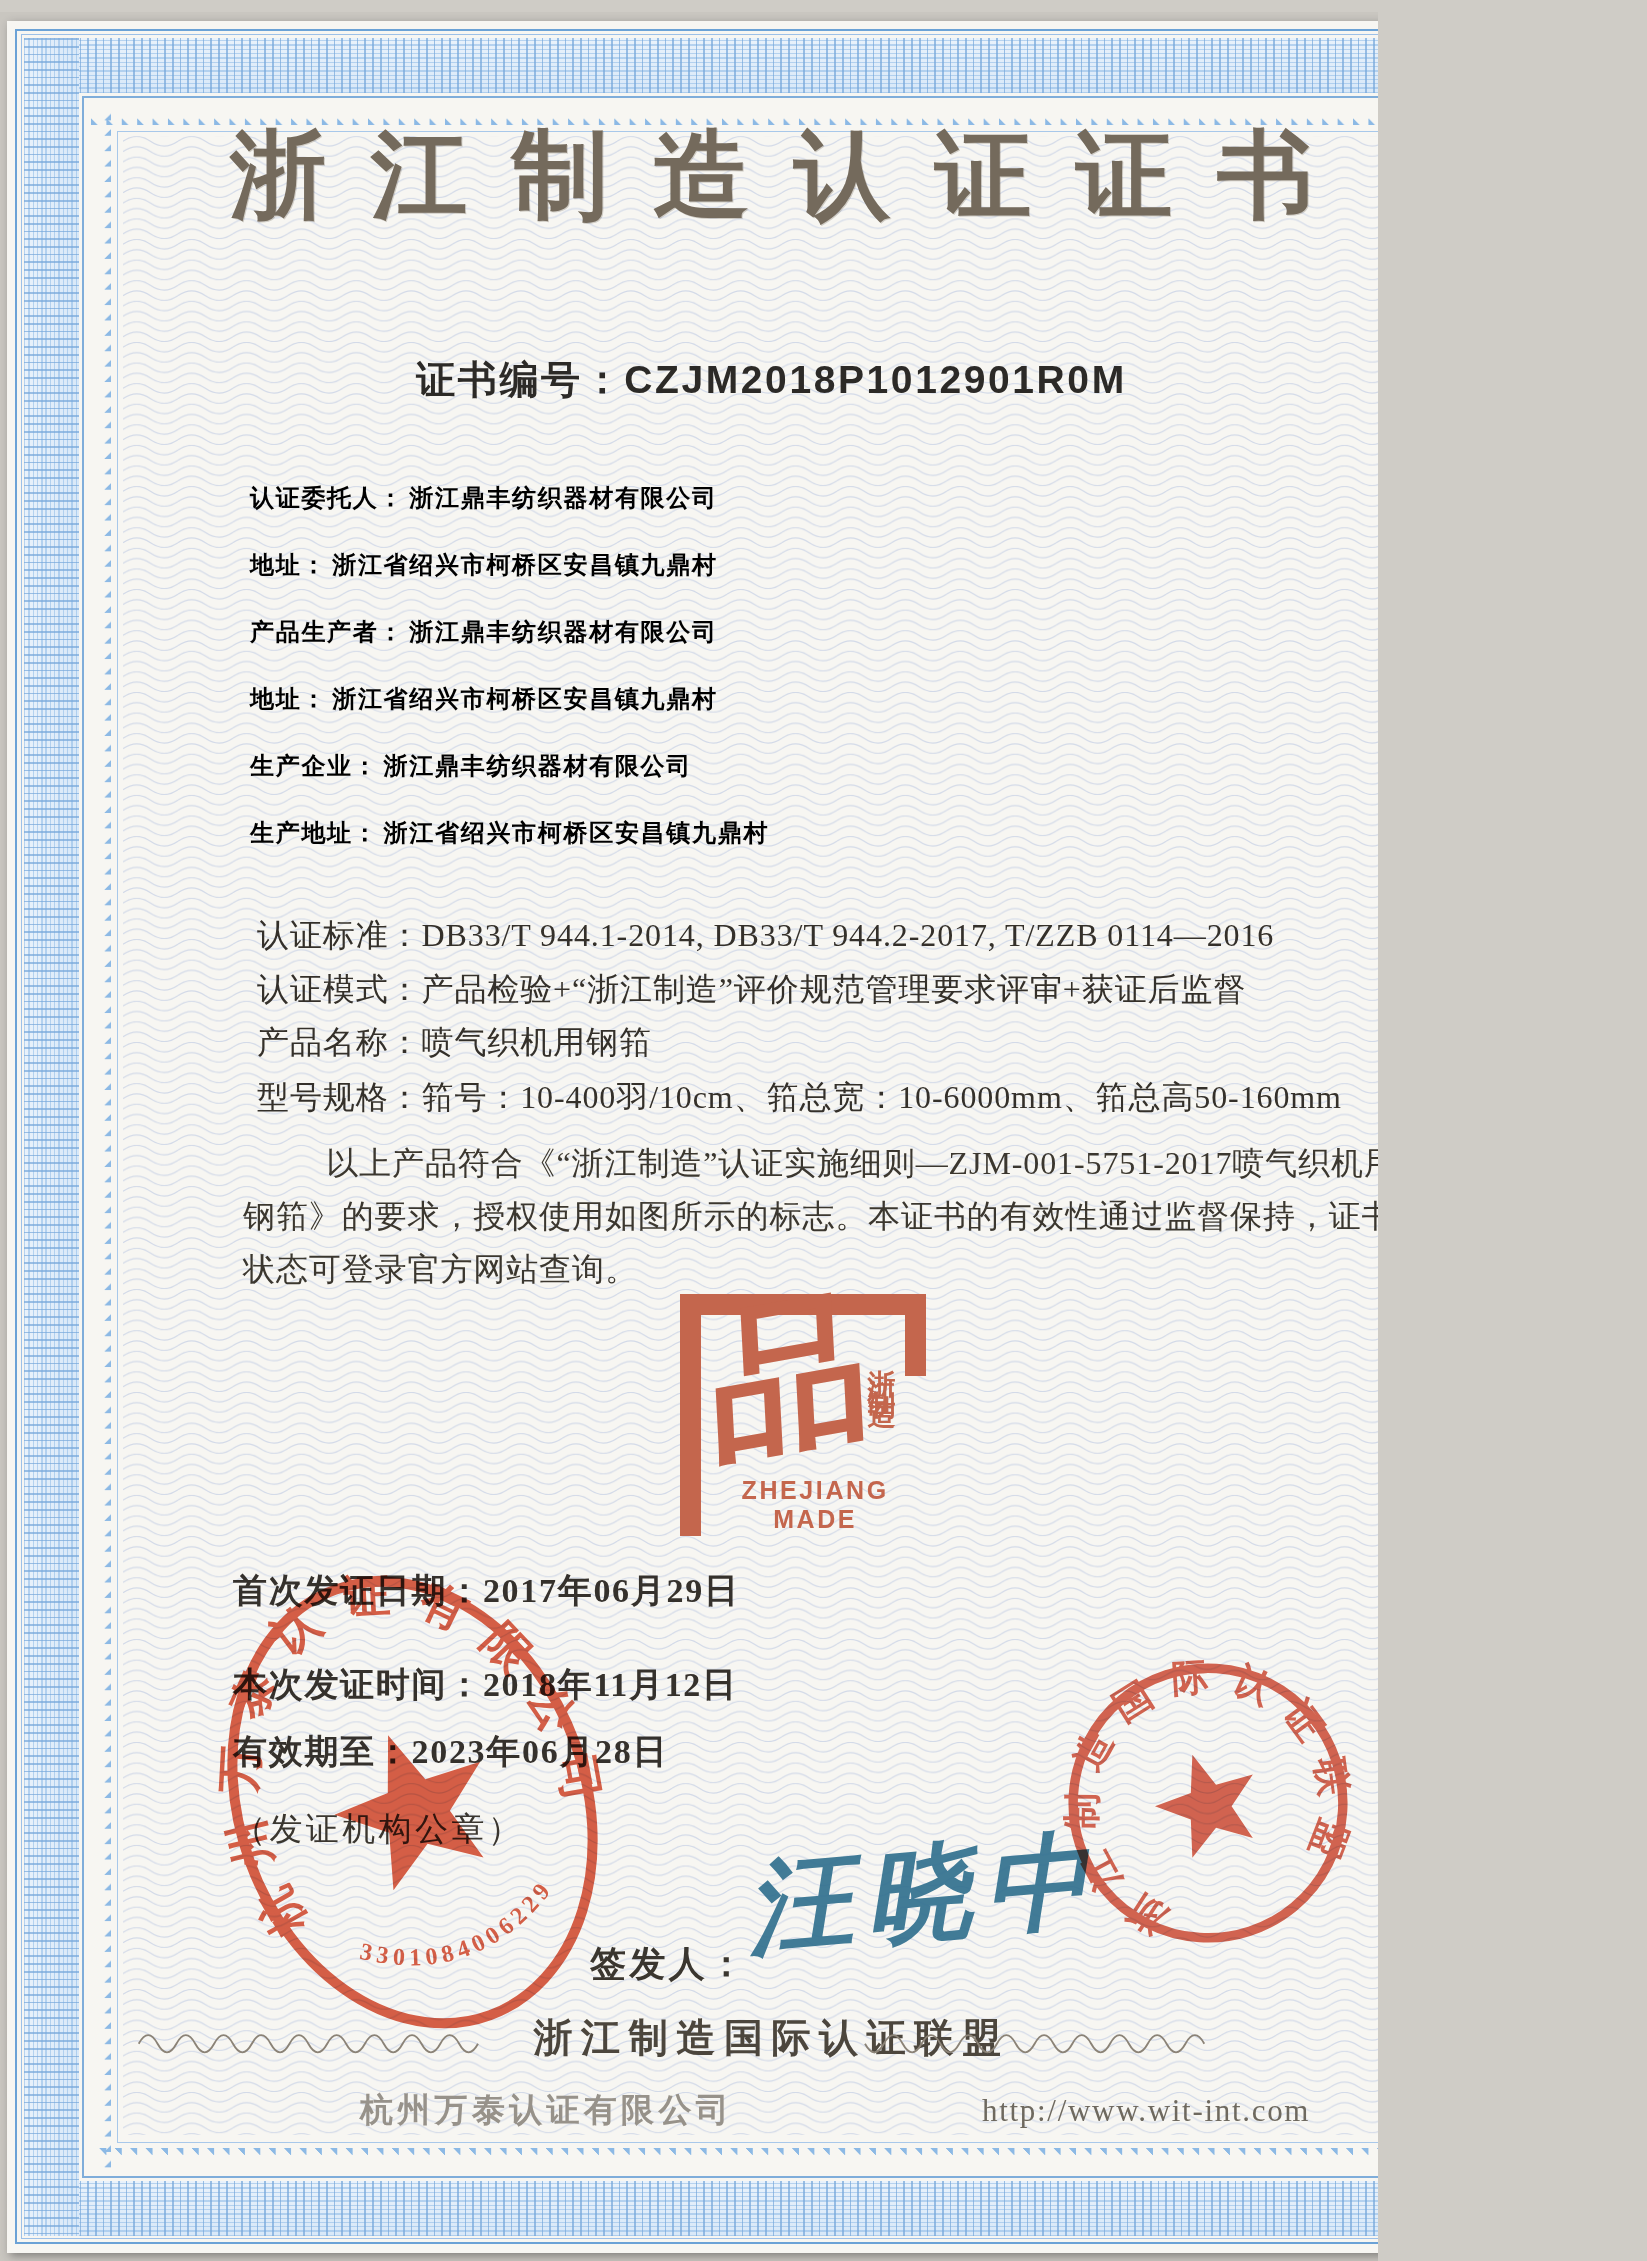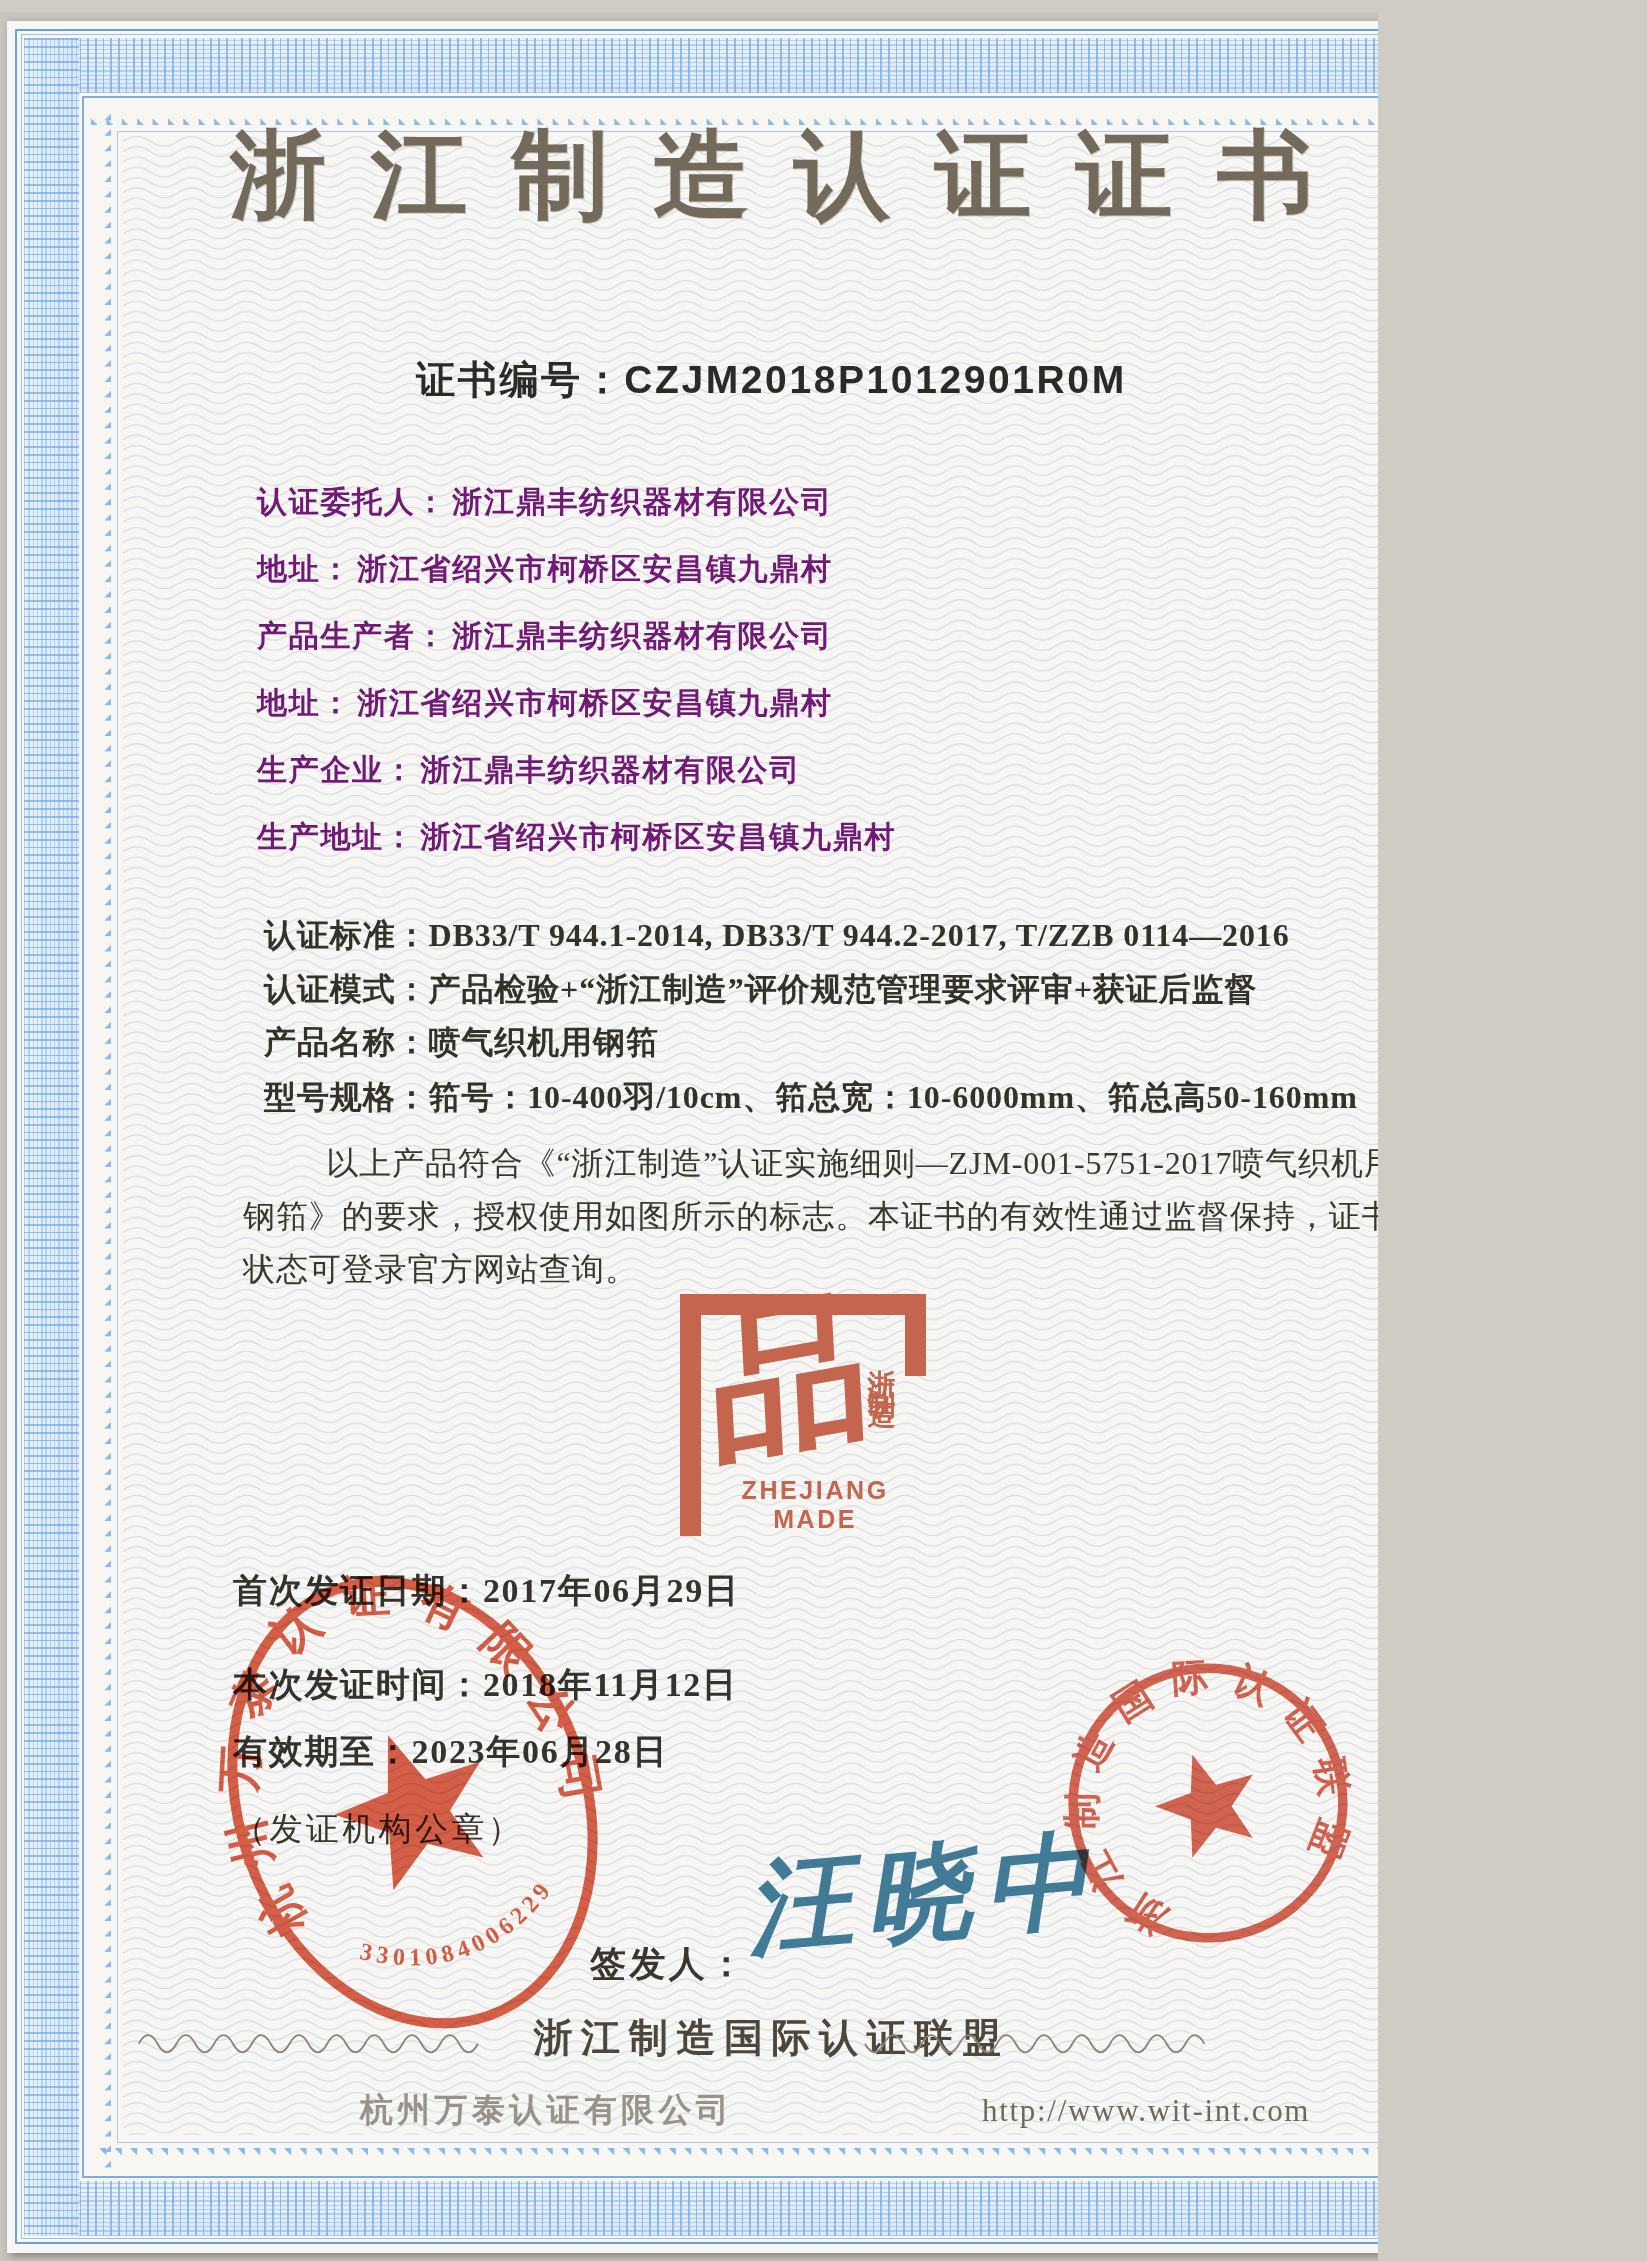--- a/index.html
+++ b/index.html
@@ -39,23 +39,23 @@
   .bl3{position:absolute;inset:110px;border:0.9px solid #a8c8ea;}
   
   .waves{position:absolute;left:123px;top:124px;width:1394px;height:1999px;pointer-events:none;}
   
   .abs{position:absolute;}
   .title{left:51px;top:100px;width:1441px;text-align:center;font-size:96px;font-weight:700;
          color:#746a5c;letter-spacing:45px;padding-left:45px;box-sizing:border-box;
          text-shadow:0.9px 0.9px 0 rgba(90,80,65,.25);}
   .certno{left:51px;top:341px;width:1441px;text-align:center;font-size:39px;font-weight:700;
           color:#2c2a27;letter-spacing:2.6px;font-family:"Liberation Sans","DejaVu Sans",sans-serif;}
-  .frow{left:257px;font-size:30px;font-weight:700;color:#701a75;letter-spacing:1.7px;white-space:nowrap;}
+  .frow{left:250px;font-size:24px;font-weight:700;color:#000000;letter-spacing:1.7px;white-space:nowrap;}
   .frow .lbl{margin-right:5.1px;}
-  .srow{left:264px;font-size:32px;font-weight:700;color:#34302a;letter-spacing:0.9px;white-space:nowrap;}
+  .srow{left:257px;font-size:32px;font-weight:400;color:#34302a;letter-spacing:0.9px;white-space:nowrap;}
   .statement{left:243px;top:1125px;width:1168px;font-size:32px;line-height:53px;color:#3b372f;
              text-indent:2.6em;letter-spacing:0.9px;}
   .drow{left:233px;font-size:34px;font-weight:700;color:#35312c;letter-spacing:1.7px;white-space:nowrap;}
   .sealnote{left:233px;top:1795px;font-size:33px;color:#3a362f;letter-spacing:3.4px;}
   .issuer{left:590px;top:1928px;font-size:36px;font-weight:600;color:#3a362f;letter-spacing:3.4px;font-family:Liberation Serif, serif;}
   .signature{left:755px;top:1812px;font-size:105px;color:#2e6e8d;font-weight:600;letter-spacing:13.7px;
              transform:rotate(-5deg) skewX(-14deg);opacity:.9;white-space:nowrap;}
   
   .logo{left:680px;top:1282px;width:246px;height:242px;color:#c4664d;}
   .logo .bar{position:absolute;background:#c4664d;}

